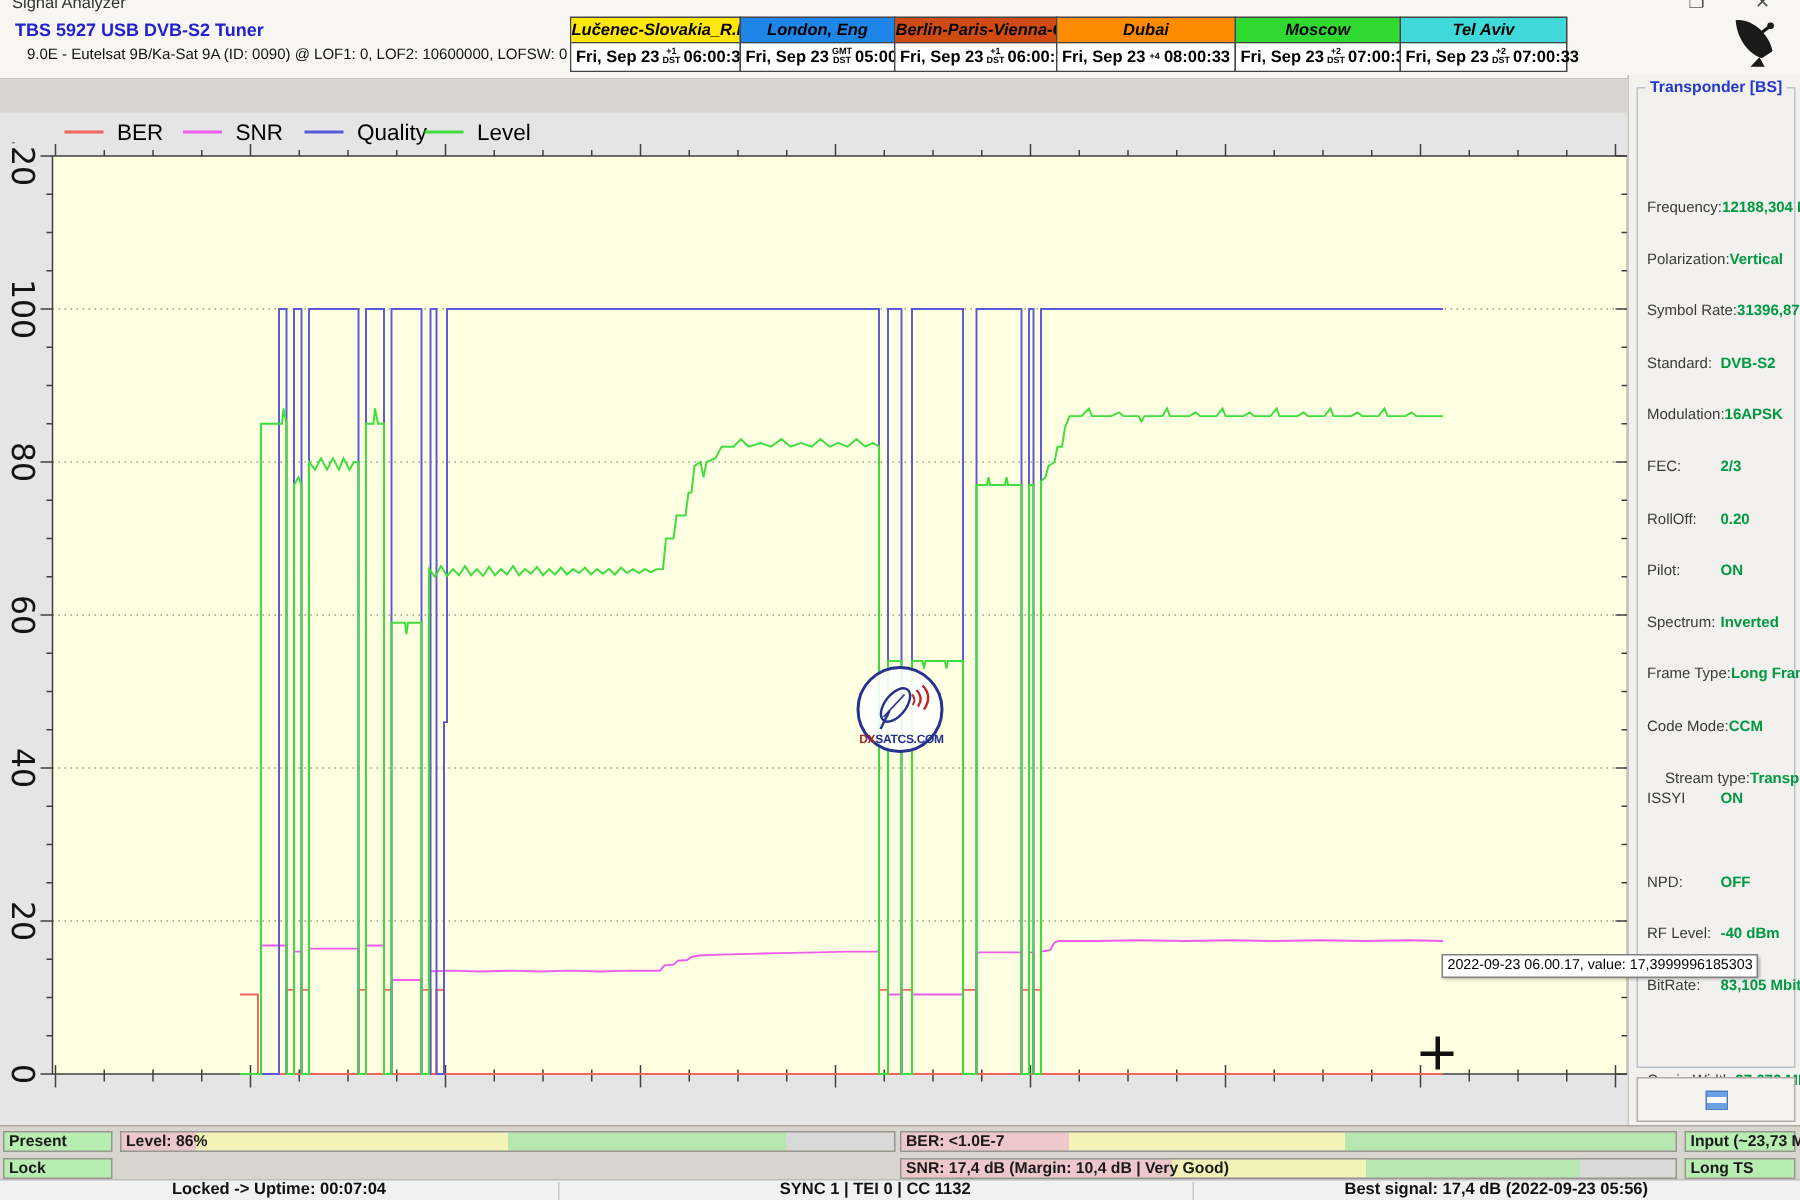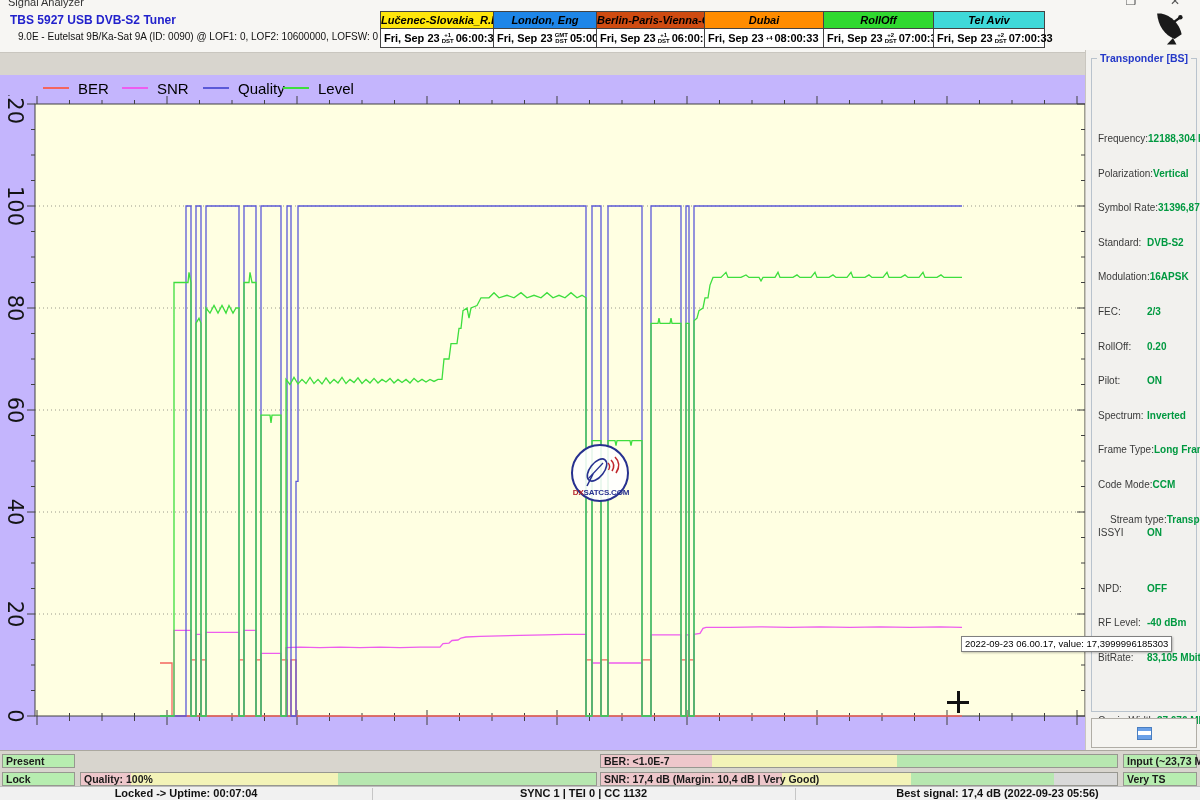--- a/index.html
+++ b/index.html
@@ -11,30 +11,30 @@
   .header{left:0;top:0;width:1200px;height:52px;background:#f7f6f3;border-bottom:1px solid #c9c6bf;}
   .win-title{left:8px;top:-4px;font-size:11px;color:#333;}
   .win-btn{top:-6px;font-size:12px;color:#555;width:18px;text-align:center;cursor:default;}
   .tuner-name{left:10px;top:13px;font-size:12px;font-weight:bold;color:#2222cc;}
   .tuner-sub{left:18px;top:31px;font-size:10px;color:#111;}
 
   
   .clocks{left:381px;top:11px;display:flex;}
   .clock{display:flex;flex-direction:column;border:1px solid #444;margin-left:-1px;}
   .clock-city{height:16px;line-height:16px;text-align:center;font-size:11px;font-weight:bold;font-style:italic;color:#000;white-space:nowrap;overflow:hidden;border-bottom:1px solid #444;}
-  .clock-time{height:18px;background:#fff;display:flex;align-items:center;justify-content:flex-start;padding:0 3px;font-size:11px;font-weight:bold;color:#000;white-space:nowrap;}
+  .clock-time{height:18px;background:#fff;display:flex;align-items:center;justify-content:space-between;padding:0 3px;font-size:11px;font-weight:bold;color:#000;white-space:nowrap;}
   .tz{display:flex;flex-direction:column;align-items:center;font-size:6px;line-height:6px;font-weight:bold;margin:0 2px;}
 
   
   .toolbar{left:2px;top:55px;height:19px;display:flex;gap:5px;}
   .tab{height:17px;line-height:16px;padding:0 8px;font-size:10.5px;font-weight:600;color:#111;background:#ece9e2;border:1px solid #878787;text-align:center;cursor:default;}
   .tab.active{background:#fbfbfb;border-color:#5a5a5a;}
 
   
-  .chart-panel{left:0;top:75px;width:1090px;height:675px;background:#c4b5fd;}
+  .chart-panel{left:0;top:75px;width:1090px;height:675px;background:#e5e5e5;}
   .legend-item{position:absolute;top:5px;display:flex;align-items:center;height:16px;}
   .legend-line{width:26px;height:0;border-top:2px solid #000;margin-right:9px;}
   .legend-label{font-size:15px;color:#000;}
 
   
   .watermark{left:571px;top:369px;width:58px;height:58px;border:2px solid #27318f;border-radius:50%;background:rgba(255,255,255,.88);box-sizing:border-box;}
   .wm-text{position:absolute;left:-8px;top:42px;width:72px;text-align:center;font-size:8px;font-weight:bold;color:#27318f;letter-spacing:-0.2px;}
   .wm-text .wm-dx{color:#b3232a;}
 
   
@@ -117,21 +117,21 @@
           <div class="clock-time">
             <span>Fri, Sep 23</span>
             <span class="tz">
               <span>+4</span>
               <span></span>
             </span>
             <span>08:00:33</span>
           </div>
         </div>
         <div class="clock" style="width: 109px;">
-          <div class="clock-city" style="background:#30d930">RollOff</div>
+          <div class="clock-city" style="background:#30d930">Moscow</div>
           <div class="clock-time">
             <span>Fri, Sep 23</span>
             <span class="tz">
               <span>+2</span>
               <span>DST</span>
             </span>
             <span>07:00:33</span>
           </div>
         </div>
         <div class="clock" style="width: 110px;">
@@ -419,37 +419,37 @@
     </div>
     <div class="sb-bottom-btn">
       <div class="list-icon"></div>
     </div>
   </div>
 
   <div class="abs footer" id="footer">
       <div class="bar" style="left: 2px; width: 73px; top: 3px; background: rgb(183, 237, 176);">
         <span class="bar-label">Present</span>
       </div>
+      <div class="bar" style="left: 80px; width: 517px; top: 3px; background: linear-gradient(to right, rgb(238, 199, 203) 0px, rgb(238, 199, 203) 9.7%, rgb(243, 243, 184) 9.7%, rgb(243, 243, 184) 50%, rgb(183, 231, 176) 50%, rgb(183, 231, 176) 86%, rgb(217, 217, 217) 86%, rgb(217, 217, 217) 100%);">
+        <span class="bar-label">Level: 86%</span>
+      </div>
       <div class="bar" style="left: 600px; width: 518px; top: 3px; background: linear-gradient(to right, rgb(238, 199, 203) 0px, rgb(238, 199, 203) 21.6%, rgb(243, 243, 184) 21.6%, rgb(243, 243, 184) 57.3%, rgb(183, 231, 176) 57.3%, rgb(183, 231, 176) 100%, rgb(217, 217, 217) 100%, rgb(217, 217, 217) 100%);">
         <span class="bar-label">BER: &lt;1.0E-7</span>
       </div>
       <div class="bar" style="left: 1123px; width: 74px; top: 3px; background: rgb(183, 237, 176);">
         <span class="bar-label">Input (~23,73 Mbps)</span>
       </div>
       <div class="bar" style="left: 2px; width: 73px; top: 21px; background: rgb(183, 237, 176);">
         <span class="bar-label">Lock</span>
       </div>
-      <div class="bar" style="left: 80px; width: 517px; top: 21px; background: linear-gradient(to right, rgb(238, 199, 203) 0px, rgb(238, 199, 203) 9.7%, rgb(243, 243, 184) 9.7%, rgb(243, 243, 184) 50%, rgb(183, 231, 176) 50%, rgb(183, 231, 176) 100%, rgb(217, 217, 217) 100%, rgb(217, 217, 217) 100%);">
-        <span class="bar-label">Quality: 100%</span>
-      </div>
       <div class="bar" style="left: 600px; width: 518px; top: 21px; background: linear-gradient(to right, rgb(238, 199, 203) 0px, rgb(238, 199, 203) 35%, rgb(243, 243, 184) 35%, rgb(243, 243, 184) 60%, rgb(183, 231, 176) 60%, rgb(183, 231, 176) 87.7%, rgb(217, 217, 217) 87.7%, rgb(217, 217, 217) 100%);">
         <span class="bar-label">SNR: 17,4 dB (Margin: 10,4 dB | Very Good)</span>
       </div>
       <div class="bar" style="left: 1123px; width: 74px; top: 21px; background: rgb(183, 237, 176);">
-        <span class="bar-label">Very TS</span>
+        <span class="bar-label">Long TS</span>
       </div>
     </div>
 
   <div class="abs statusbar">
     <div class="sb-seg" style="left:0;width:372px;">Locked -&gt; Uptime: 00:07:04</div>
     <div class="sb-div" style="left:372px;"></div>
     <div class="sb-seg" style="left:372px;width:423px;">SYNC 1 | TEI 0 | CC 1132</div>
     <div class="sb-div" style="left:795px;"></div>
     <div class="sb-seg" style="left:795px;width:405px;">Best signal: 17,4 dB (2022-09-23 05:56)</div>
   </div>

